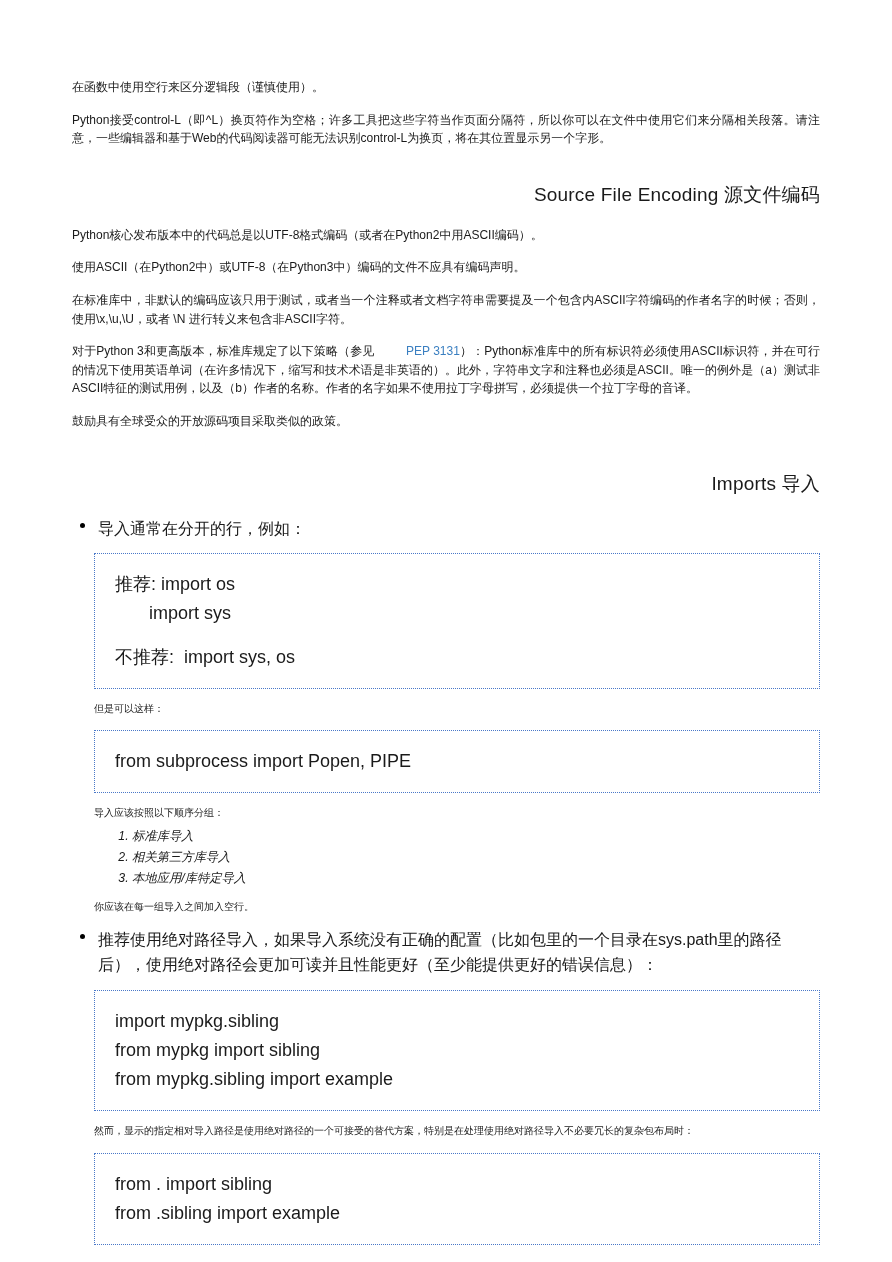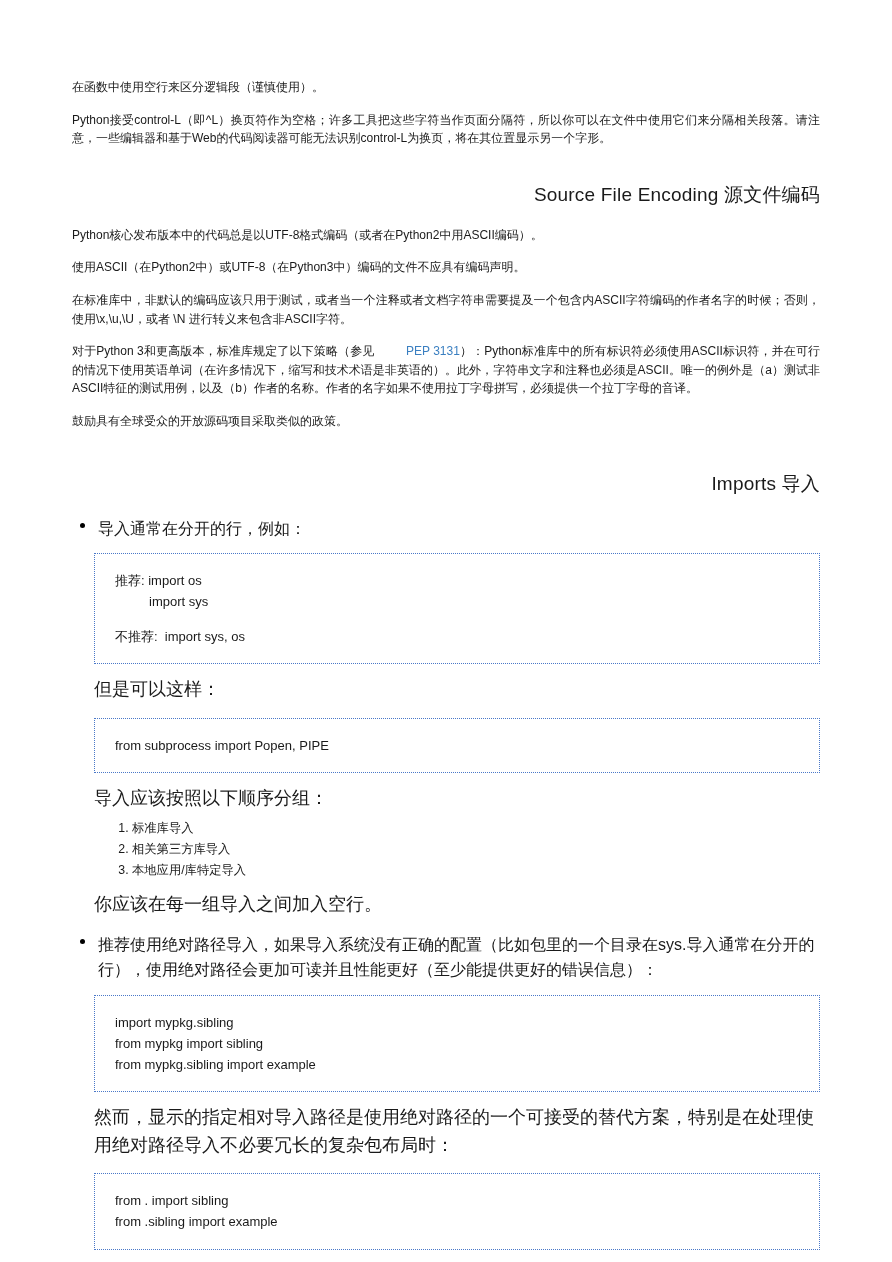--- a/index.html
+++ b/index.html
@@ -64,45 +64,46 @@
     width: 5px;
     height: 5px;
     border-radius: 50%;
     background: #000;
   }
   .code-box {
     border: 1px dotted #4a78c8;
     background: #ffffff;
     margin: 12px 0 12px 22px;
     padding: 16px 20px;
-    font-size: 13px;
+    font-size: 18px;
     line-height: 1.62;
     color: #1a1a1a;
   }
   .code-box .code-line {
     white-space: pre;
   }
   .code-box .code-line.indented {
     padding-left: 34px;
   }
   .code-box .code-gap {
     height: 14px;
   }
   ol.numlist {
     margin: 6px 0 10px 0;
     padding-left: 60px;
     font-size: 12.3px;
     line-height: 1.62;
     color: #1a1a1a;
+    font-style: italic;
   }
   ol.numlist li {
     margin-bottom: 1px;
   }
   .note-line {
-    font-size: 18px;
+    font-size: 10px;
     line-height: 1.55;
     color: #1a1a1a;
     margin: 10px 0 14px 22px;
   }
   .note-line.nomargin-bottom {
     margin-bottom: 6px;
   }
 </style>
 </head>
 <body>
@@ -149,21 +150,21 @@
     <li>标准库导入</li>
     <li>相关第三方库导入</li>
     <li>本地应用/库特定导入</li>
   </ol>
 
   <div class="note-line">你应该在每一组导入之间加入空行。</div>
 
   <ul class="bullets">
     <li class="bullet">
       <span class="dot"></span>
-      <span class="bullet-body">推荐使用绝对路径导入，如果导入系统没有正确的配置（比如包里的一个目录在sys.导入通常在分开的行），使用绝对路径会更加可读并且性能更好（至少能提供更好的错误信息）：</span>
+      <span class="bullet-body">推荐使用绝对路径导入，如果导入系统没有正确的配置（比如包里的一个目录在sys.path里的路径后），使用绝对路径会更加可读并且性能更好（至少能提供更好的错误信息）：</span>
     </li>
   </ul>
 
   <div class="code-box">
     <div class="code-line">import mypkg.sibling</div>
     <div class="code-line">from mypkg import sibling</div>
     <div class="code-line">from mypkg.sibling import example</div>
   </div>
 
   <div class="note-line">然而，显示的指定相对导入路径是使用绝对路径的一个可接受的替代方案，特别是在处理使用绝对路径导入不必要冗长的复杂包布局时：</div>

